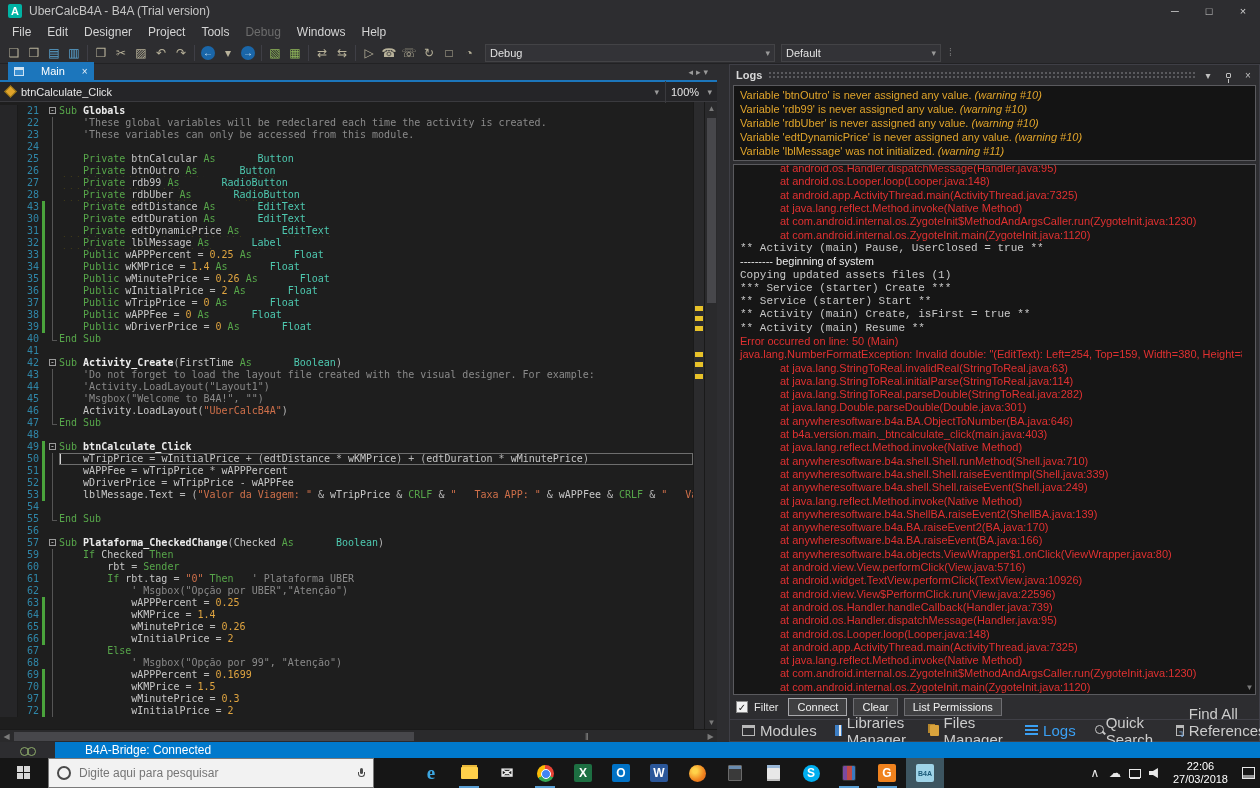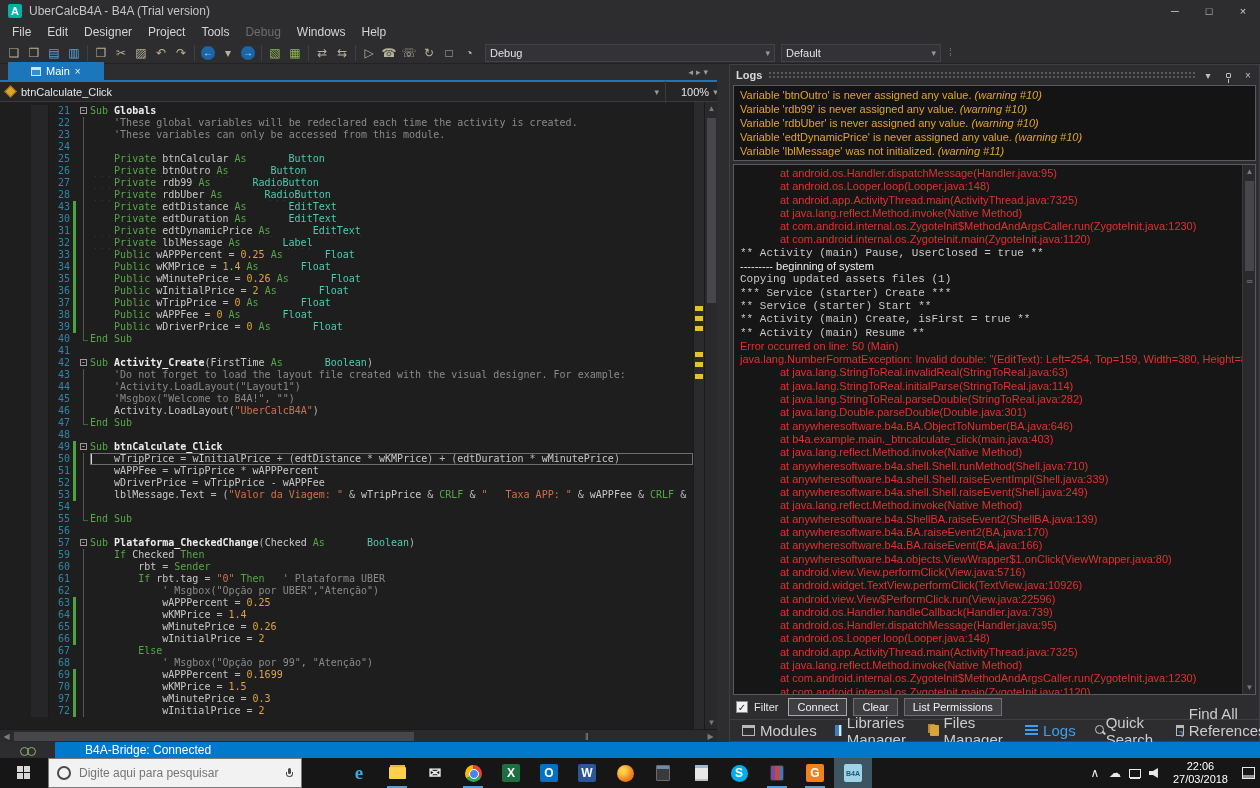--- a/index.html
+++ b/index.html
@@ -42,39 +42,39 @@
   .overflow-grip { color:#7a7a7a; font-size:10px; margin-left:8px; }
 
   
   .mainrow { height:678px; display:flex; }
 
   
   .editor-pane { width:717px; display:flex; flex-direction:column; background:#1e1e1e; }
   .tabstrip { height:18px; background:#2d2d30; display:flex; align-items:flex-end;
               border-bottom:2px solid #1c76bc; }
   .tab { height:18px; background:#1c76bc; color:#fff; font-size:11px; display:flex; align-items:center;
-         padding:0 23px; margin-left:8px; gap:5px; }
+         padding:0 6px; margin-left:8px; gap:17px; }
   .tab .tab-x { font-size:10px; color:#e8f2fa; }
   .codefile-ico { width:10px; height:9px; border:1px solid #cfe3f2; background:#3a8ed0;
                   box-shadow:inset 0 2px 0 #cfe3f2; }
   .tab-navs { margin-left:auto; color:#9a9a9a; font-size:9px; padding:0 6px 3px 0; letter-spacing:3px; }
 
   .memberbar { height:20px; background:#252528; border-bottom:1px solid #3a3a3e; display:flex; align-items:center; }
   .member-combo { flex:1; height:18px; display:flex; align-items:center; color:#e6e6e6; font-size:11px;
                   padding:0 6px; gap:6px; }
   .sub-ico { width:9px; height:9px; background:#e0a42b; transform:rotate(45deg); border:1px solid #8a6a14; }
   .member-combo .caret, .zoom-combo .caret { margin-left:auto; color:#9a9a9a; font-size:9px; }
   .zoom-combo { width:52px; height:22px; border-left:1px solid #3a3a3e; color:#e6e6e6; font-size:11px;
-                display:flex; align-items:center; padding:0 15px; gap:4px; }
+                display:flex; align-items:center; padding:0 5px; gap:4px; }
 
   
   .codewrap { flex:1; display:flex; flex-direction:column; }
   .codegrid { flex:1; display:flex; overflow:hidden; }
   .code-lines { flex:1; padding-top:3px; font-family:"DejaVu Sans Mono", monospace; font-size:10px; overflow:hidden; }
-  .cl { display:flex; height:12px; line-height:12px; white-space:pre;margin-left:31px; }
+  .cl { display:flex; height:12px; line-height:12px; white-space:pre; }
   .lmargin { width:18px; background:#262628; border-right:1px solid #1a1a1a; flex:none; }
   .ln { width:24px; flex:none; text-align:right; color:#2f86a8; padding-right:3px; }
   .barc { width:5px; flex:none; }
   .barc.g { background:linear-gradient(90deg,#4aa33c 3px, transparent 3px); }
   .foldc { width:12px; flex:none; position:relative; }
   .foldbox { position:absolute; left:2px; top:2px; width:7px; height:7px; border:1px solid #9a9a9a;
              color:#cfcfcf; font-size:8px; line-height:5px; text-align:center; background:#1e1e1e; z-index:1; }
   .foldline::after { content:""; position:absolute; left:5px; top:0; bottom:0; border-left:1px solid #555; }
   .foldend::after { content:""; position:absolute; left:5px; top:0; height:7px; width:4px;
                     border-left:1px solid #555; border-bottom:1px solid #555; }
@@ -110,21 +110,21 @@
   .ph-ico { color:#c0c0c0; font-size:10px; width:14px; text-align:center; }
   .pin-ico { width:14px; display:flex; justify-content:center; }
   .pin-ico i { display:block; width:5px; height:5px; border:1px solid #c0c0c0; border-radius:1px; position:relative; }
   .pin-ico i::after { content:""; position:absolute; left:1px; top:5px; width:1px; height:4px; background:#c0c0c0; }
 
   .warnbox { margin:0 3px; border:1px solid #5a5a5e; background:#141414; padding:2px 6px; height:76px; }
   .wline { font-size:11px; color:#e0a42b; line-height:14px; white-space:nowrap; overflow:hidden; }
   .wline .wtag { font-style:italic; }
 
   .logbox { margin:3px 3px 0 3px; border:1px solid #5a5a5e; background:#161616; flex:1;
-            position:relative; overflow:hidden; display:flex; }
+            position:relative; overflow:hidden; display:flex;align-items:flex-end; }
   .loglines { flex:1; padding:2px 0 0 6px; overflow:hidden; }
   .ll { font-size:11px; line-height:13.3px; white-space:nowrap; }
   .ll.ind { padding-left:40px; }
   .ll.r { color:#e03131; } .ll.y { color:#c9c9c9;font-family:Liberation Mono, monospace; } .ll.w { color:#ededed; }
   .logscroll { width:13px; background:#2a2a2c; border-left:1px solid #3a3a3a; position:relative; }
   .lthumb { position:absolute; left:2px; top:16px; width:9px; height:90px; background:#47474b; }
   .lgrip { position:absolute; left:2px; top:112px; width:9px; color:#8a8a8a; font-size:8px; text-align:center; }
 
   .filterrow { height:24px; display:flex; align-items:center; gap:6px; padding:0 6px; }
   .chk { width:12px; height:12px; background:#f2f2f2; border:1px solid #8a8a8a; color:#222;
@@ -159,21 +159,21 @@
          border:1.5px solid #8fae6b; border-radius:50%; }
   .bridge-ico::before { left:0; } .bridge-ico::after { right:0; }
   .sb-blue { flex:1; background:#0079cc; color:#fff; font-size:12px; display:flex; align-items:center;
              padding-left:30px; }
 
   
   .taskbar { height:30px; background:#161616; display:flex; align-items:stretch; }
   .startbtn { width:48px; display:flex; align-items:center; justify-content:center; }
   .winlogo { width:14px; height:14px; display:grid; grid-template-columns:6px 6px; grid-template-rows:6px 6px; gap:1px; }
   .winlogo i { background:#d8d8d8; }
-  .searchbox { width:254px; background:#f2f2f2; display:flex; align-items:center; gap:8px; padding:0 8px;
+  .searchbox { width:326px; background:#f2f2f2; display:flex; align-items:center; gap:8px; padding:0 8px;
                border:1px solid #7a7a7a; }
   .cortana-ring { width:14px; height:14px; border:2px solid #4a4a4a; border-radius:50%; flex:none; }
   .searchbox input { flex:1; border:none; background:transparent; font-size:12px; color:#3b3b3b;
                      font-family:"Liberation Sans", sans-serif; outline:none; }
   .mic-ico { width:7px; height:10px; position:relative; flex:none; }
   .mic-ico::before { content:""; position:absolute; left:2px; top:0; width:3px; height:6px;
                      background:#4a4a4a; border-radius:2px; }
   .mic-ico::after { content:""; position:absolute; left:0; top:4px; width:5px; height:4px;
                     border:1px solid #4a4a4a; border-top:none; border-radius:0 0 4px 4px; }
   .tapps { display:flex; }
@@ -420,21 +420,21 @@
             <div class="ll y">** Service (starter) Start **</div>
             <div class="ll y">** Activity (main) Create, isFirst = true **</div>
             <div class="ll y">** Activity (main) Resume **</div>
             <div class="ll r">Error occurred on line: 50 (Main)</div>
             <div class="ll r">java.lang.NumberFormatException: Invalid double: "(EditText): Left=254, Top=159, Width=380, Height=84, Tag=, Text=5"</div>
             <div class="ll r ind">at java.lang.StringToReal.invalidReal(StringToReal.java:63)</div>
             <div class="ll r ind">at java.lang.StringToReal.initialParse(StringToReal.java:114)</div>
             <div class="ll r ind">at java.lang.StringToReal.parseDouble(StringToReal.java:282)</div>
             <div class="ll r ind">at java.lang.Double.parseDouble(Double.java:301)</div>
             <div class="ll r ind">at anywheresoftware.b4a.BA.ObjectToNumber(BA.java:646)</div>
-            <div class="ll r ind">at b4a.example.main._btncalculate_click(main.java:403)</div>
+            <div class="ll r ind">at b4a.version.main._btncalculate_click(main.java:403)</div>
             <div class="ll r ind">at java.lang.reflect.Method.invoke(Native Method)</div>
             <div class="ll r ind">at anywheresoftware.b4a.shell.Shell.runMethod(Shell.java:710)</div>
             <div class="ll r ind">at anywheresoftware.b4a.shell.Shell.raiseEventImpl(Shell.java:339)</div>
             <div class="ll r ind">at anywheresoftware.b4a.shell.Shell.raiseEvent(Shell.java:249)</div>
             <div class="ll r ind">at java.lang.reflect.Method.invoke(Native Method)</div>
             <div class="ll r ind">at anywheresoftware.b4a.ShellBA.raiseEvent2(ShellBA.java:139)</div>
             <div class="ll r ind">at anywheresoftware.b4a.BA.raiseEvent2(BA.java:170)</div>
             <div class="ll r ind">at anywheresoftware.b4a.BA.raiseEvent(BA.java:166)</div>
             <div class="ll r ind">at anywheresoftware.b4a.objects.ViewWrapper$1.onClick(ViewWrapper.java:80)</div>
             <div class="ll r ind">at android.view.View.performClick(View.java:5716)</div>

